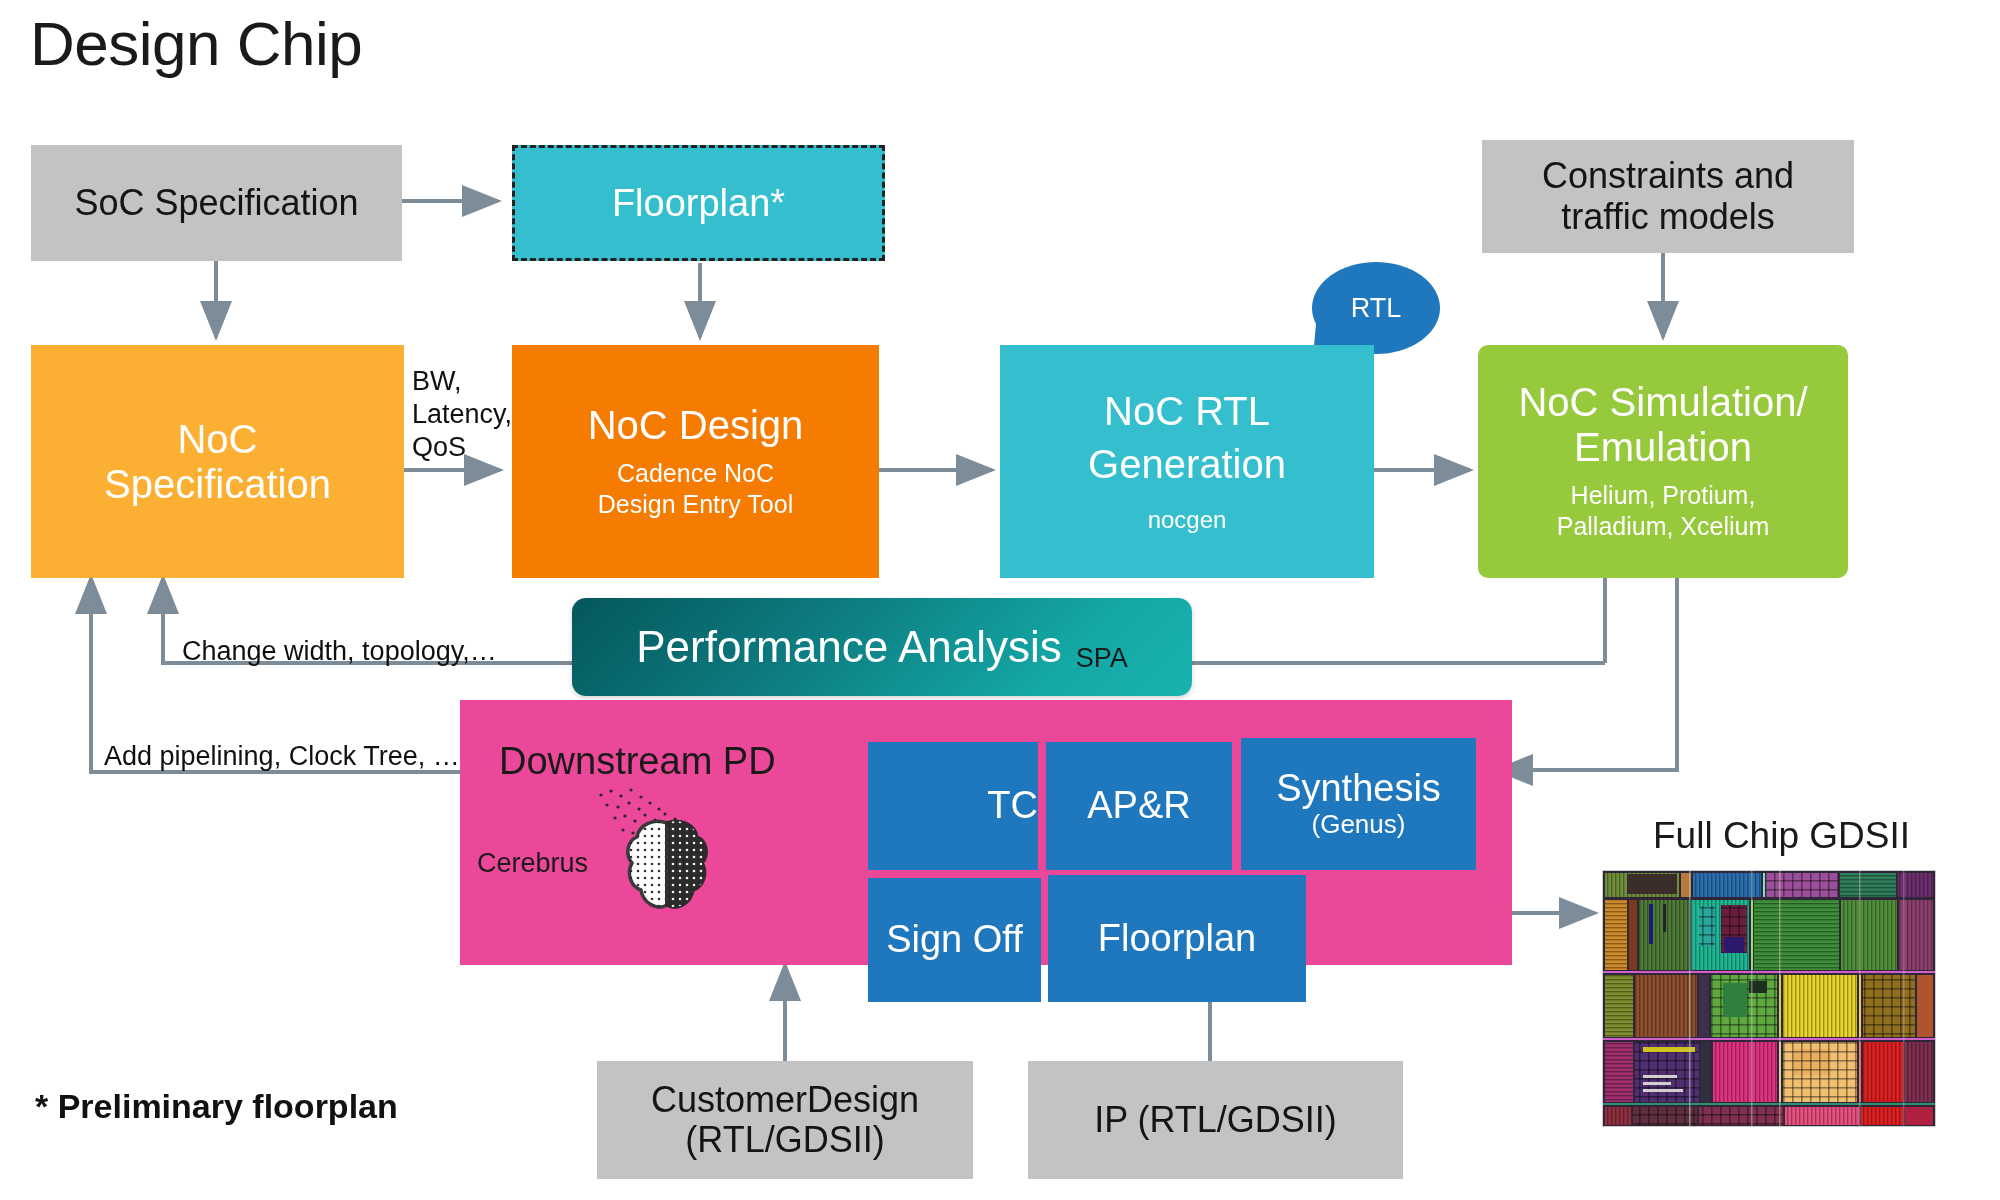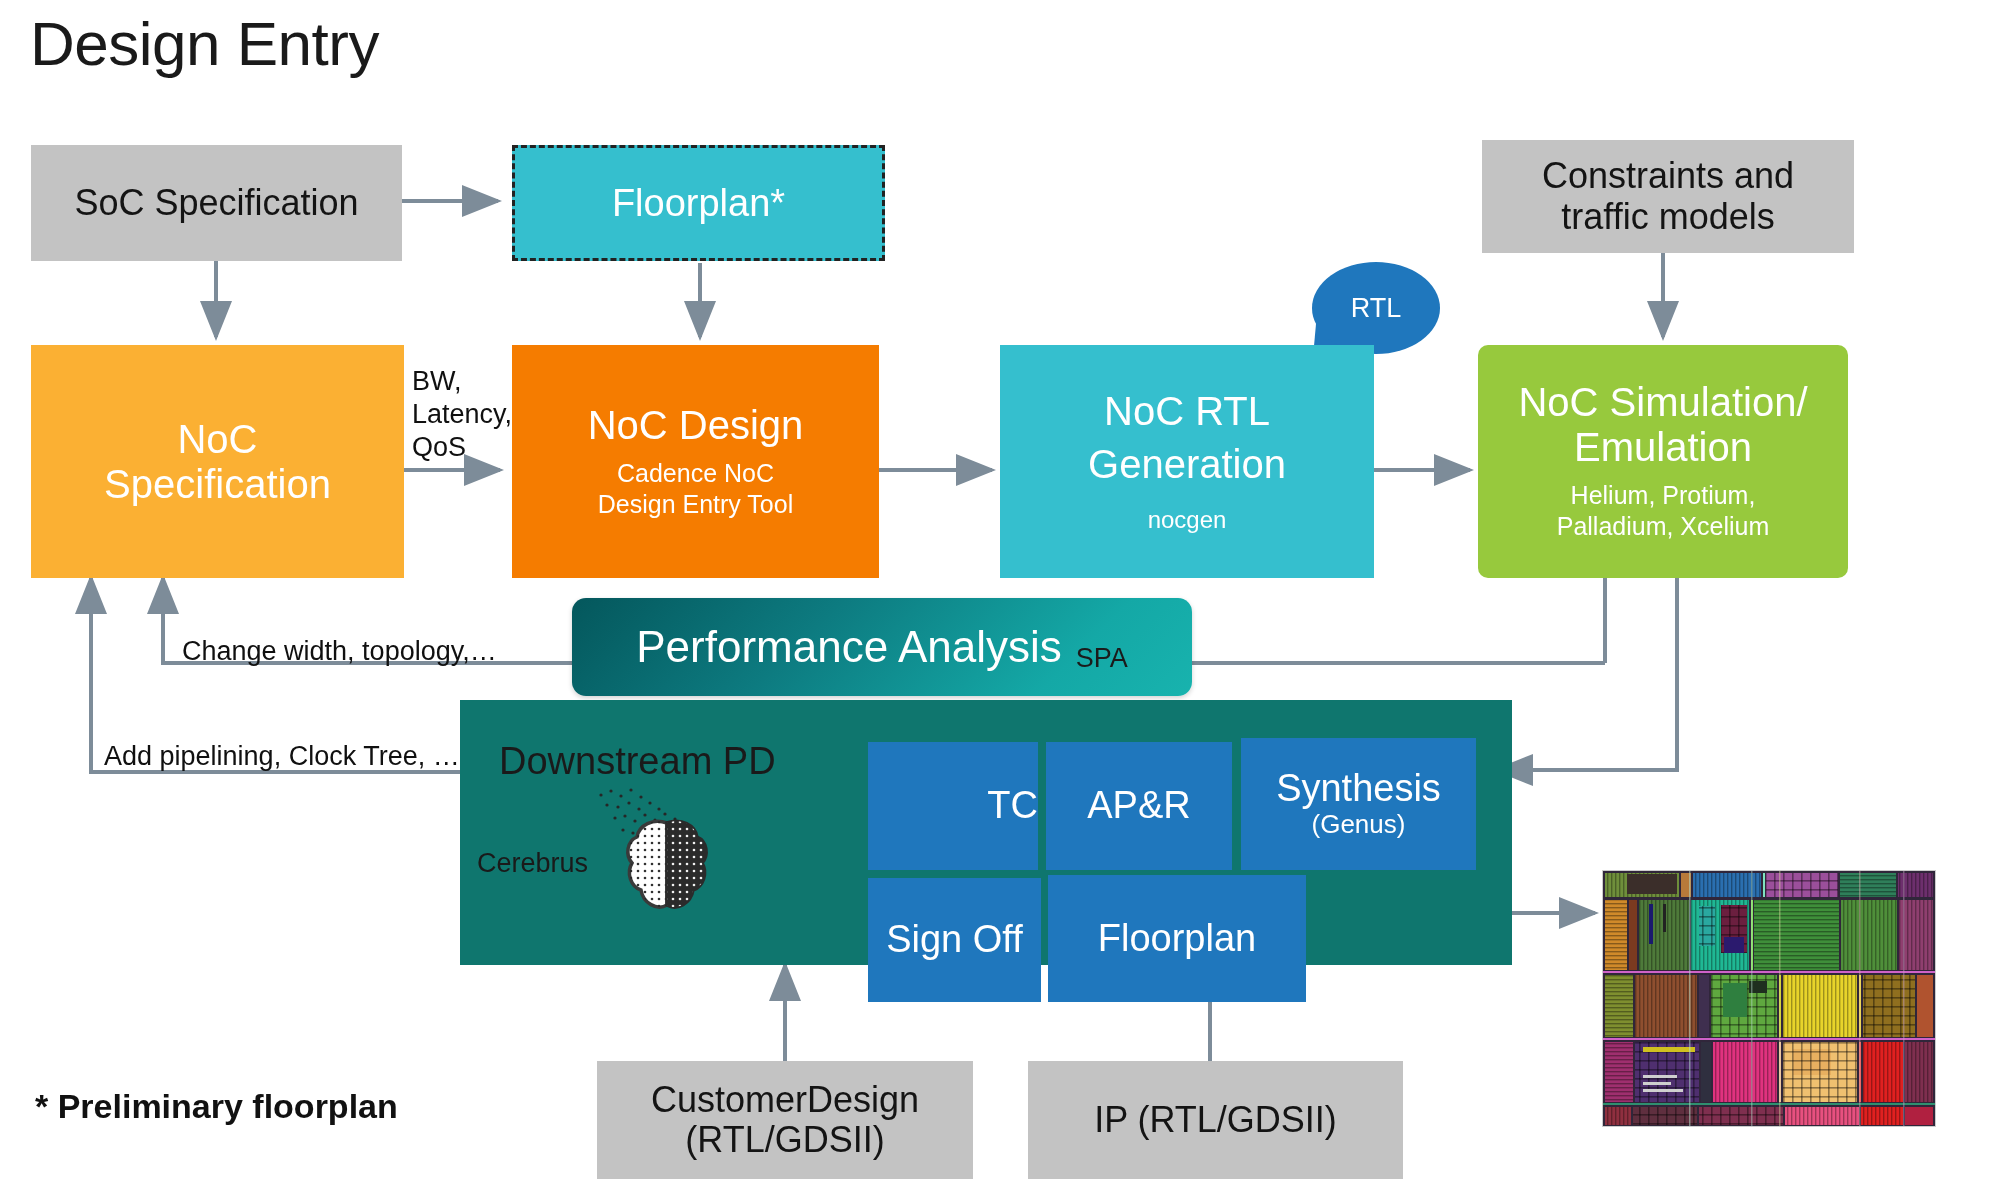--- a/index.html
+++ b/index.html
@@ -117,21 +117,21 @@
     display: flex;
     align-items: center;
     justify-content: center;
     gap: 14px;
     box-shadow: 0 2px 5px rgba(0,0,0,0.18);
   }
   #perf-title { color: #ffffff; font-size: 44px; }
   #perf-sub   { color: #1b1b1b; font-size: 27px; align-self: flex-end; margin-bottom: 22px;}
 
   
-  #pd-panel { background: #0f766e; }
+  #pd-panel { background: #ec4899; }
   #pd-label { font-size: 38px; color: #1a1a1a; }
   .blue-tile {
     background: #1f77bd;
     color: #ffffff;
     display: flex;
     flex-direction: column;
     align-items: center;
     justify-content: center;
     text-align: center;
     font-size: 38px;
@@ -194,21 +194,21 @@
       <path d="M785,1061 L785,965"></path>
 
       <path d="M1210,1061 L1210,965"></path>
 
       <path d="M1512,913 L1595,913"></path>
     </g>
 
     <path d="M1605,578 L1605,663" stroke="#7d8c99" stroke-width="4" fill="none"></path>
   </svg>
 
-  <div class="abs" id="page-title">Design Entry</div>
+  <div class="abs" id="page-title">Design Chip</div>
 
   <div class="abs node gray-node" style="left:31px; top:145px; width:371px; height:116px;">
     <span class="t1">SoC Specification</span>
   </div>
 
   <div class="abs node node-floorplan" style="left:512px; top:145px; width:373px; height:116px;">
     <span class="t1">Floorplan*</span>
   </div>
 
   <div class="abs node gray-node" style="left:1482px; top:140px; width:372px; height:113px;">
@@ -340,20 +340,21 @@
     <span class="t1">CustomerDesign</span>
     <span class="t2">(RTL/GDSII)</span>
   </div>
 
   <div class="abs node gray-node" style="left:1028px; top:1061px; width:375px; height:118px;">
     <span class="t1">IP (RTL/GDSII)</span>
   </div>
 
   <div class="abs" id="footnote" style="left:35px; top:1087px;">* Preliminary floorplan</div>
 
+  <div class="abs" id="gdsii-caption" style="left:1653px; top:815px;">Full Chip GDSII</div>
 
   <div class="abs" id="chip-img" style="left:1602px; top:870px; width:332px; height:255px;">
     <svg width="332" height="255" viewBox="0 0 332 255" preserveAspectRatio="none">
       <defs>
         <pattern id="hstripe" width="4" height="4" patternUnits="userSpaceOnUse">
           <rect width="4" height="4" fill="none"></rect>
           <rect width="4" height="1.4" fill="rgba(0,0,0,0.35)"></rect>
         </pattern>
         <pattern id="vstripe" width="4" height="4" patternUnits="userSpaceOnUse">
           <rect width="4" height="4" fill="none"></rect>

